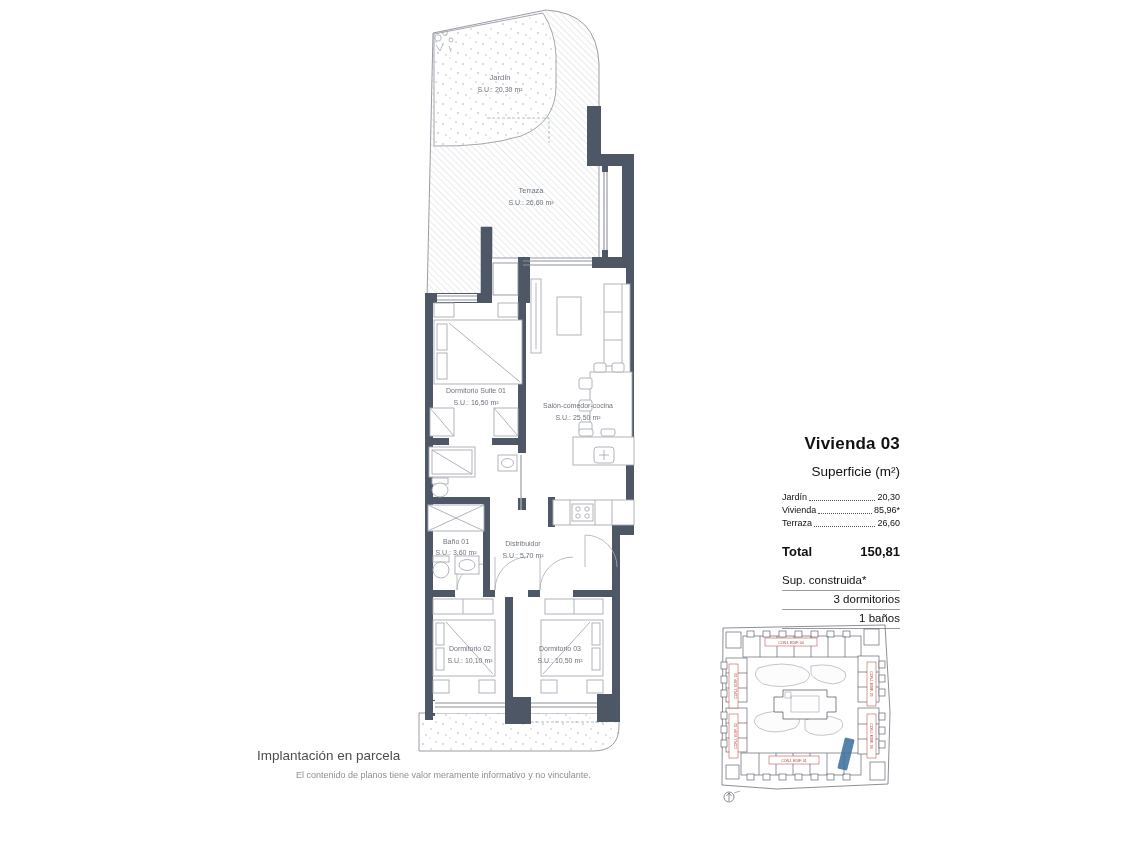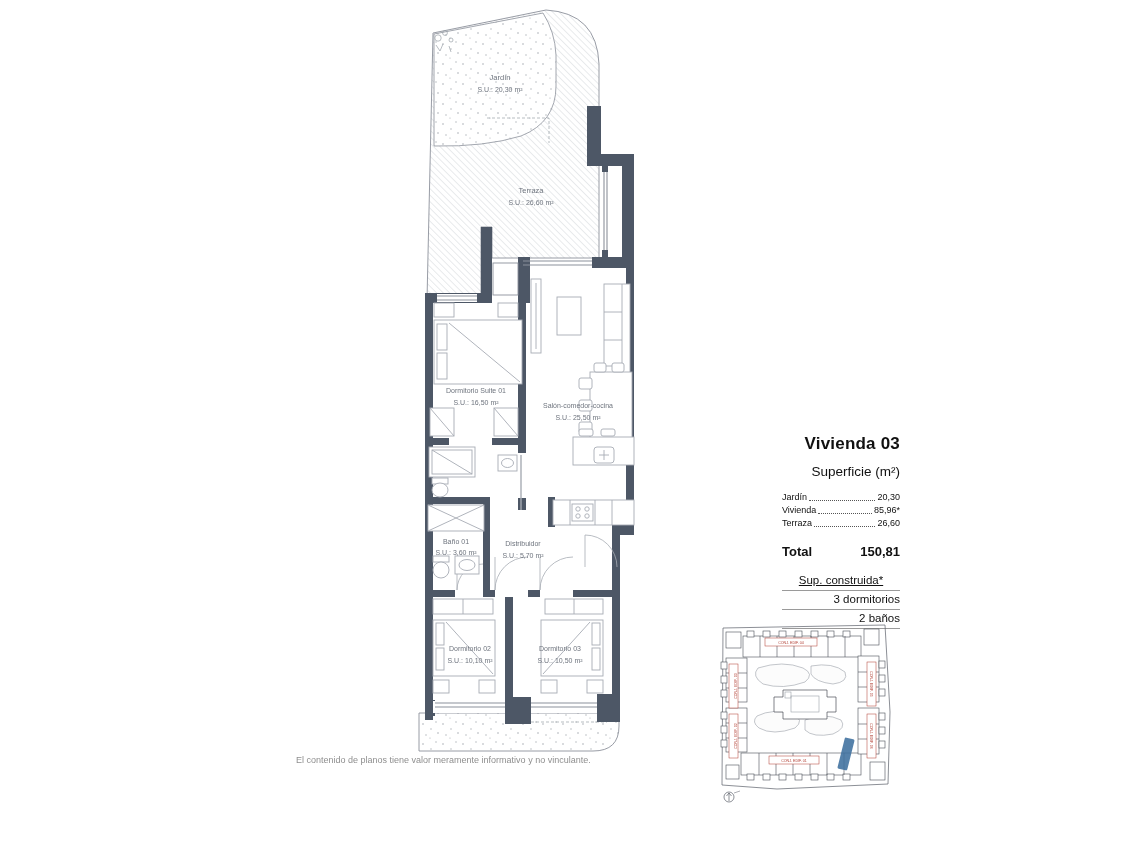--- a/index.html
+++ b/index.html
@@ -12,21 +12,21 @@
   #info-panel{position:absolute;left:768px;top:434px;width:132px;color:#111;}
   #info-title{font-size:17px;font-weight:bold;text-align:right;letter-spacing:.2px;}
   #info-subtitle{font-size:13.5px;text-align:right;margin-top:10px;}
   #info-rows{margin-top:12px;margin-left:auto;width:118px;}
   .info-row{display:flex;align-items:flex-end;font-size:9px;line-height:13px;}
   .info-row .leader{flex:1;border-bottom:1.5px dotted #555;margin:0 2px 3px 2px;}
   #total-row{display:flex;justify-content:space-between;margin-top:14px;margin-left:auto;width:118px;
              font-size:13px;font-weight:bold;}
   #notes{margin-top:13px;margin-left:auto;width:118px;font-size:11.5px;}
   .note-line{border-bottom:1px solid #9a9a9a;padding:1px 0 2px 0;text-align:right;line-height:15px;}
-  .note-line.first{text-align:center;text-decoration:underline;}
+  .note-line.first{text-align:left;}
   
   #footer{position:absolute;left:257px;top:748px;}
   #footer-heading{font-size:13.5px;color:#4d4d4d;}
   #footer-disclaimer{font-size:9px;color:#8f8f8f;margin-top:7px;margin-left:39px;}
   
   #site-svg{position:absolute;left:713px;top:616px;}
   .red-lab{font-family:"Liberation Sans",sans-serif;font-size:3.6px;fill:#b03a2e;text-anchor:middle;}
 </style>
 </head>
 <body>
@@ -256,21 +256,21 @@
         <span>26,60</span>
       </div>
     </div>
     <div id="total-row">
       <span>Total</span>
       <span>150,81</span>
     </div>
     <div id="notes">
       <div class="note-line first">Sup. construida*</div>
       <div class="note-line">3 dormitorios</div>
-      <div class="note-line">2 baños</div>
+      <div class="note-line">1 baños</div>
     </div>
   </div>
 
   <svg id="site-svg" width="190" height="195" viewBox="0 0 190 195">
     <g stroke="#5a5f68" stroke-width="0.7" fill="none">
       <path d="M 10,12 L 172,9 L 177,96 L 175,168 L 64,173 L 9,169 Z"></path>
     </g>
 
     <g stroke="#4a4f57" stroke-width="0.6" fill="#ffffff">
       <rect x="30" y="20" width="118" height="21"></rect>
@@ -359,16 +359,17 @@
     </g>
 
     <g stroke="#5a5f68" stroke-width="0.7" fill="none">
       <circle cx="16" cy="181" r="5"></circle>
       <path d="M 16,185 L 16,177 M 16,177 L 13.5,180 M 16,177 L 18.5,180"></path>
       <path d="M 21,177 l 6,-2" stroke-width="0.5"></path>
     </g>
   </svg>
 
   <div id="footer">
+    <div id="footer-heading">Implantación en parcela</div>
     <div id="footer-disclaimer">El contenido de planos tiene valor meramente informativo y no vinculante.</div>
   </div>
 
 </div>
 
 </body></html>

